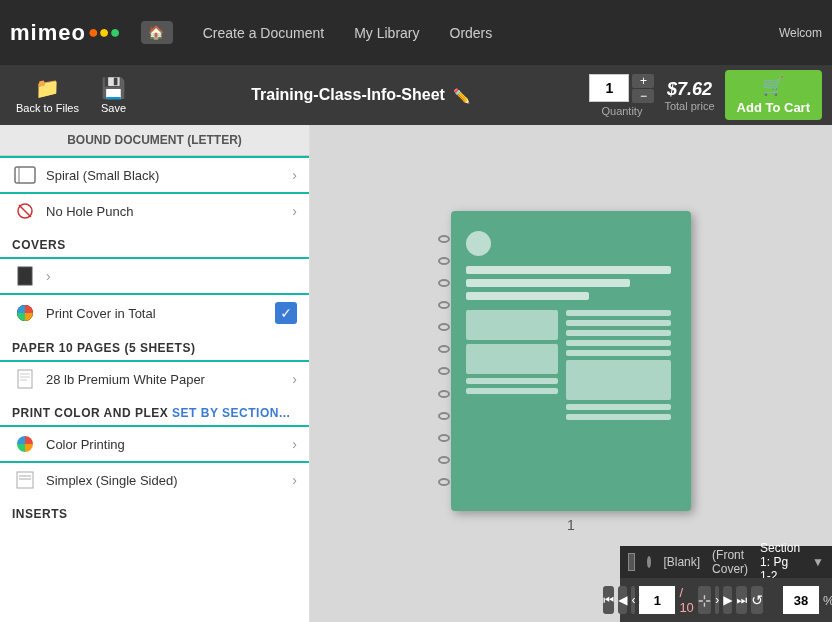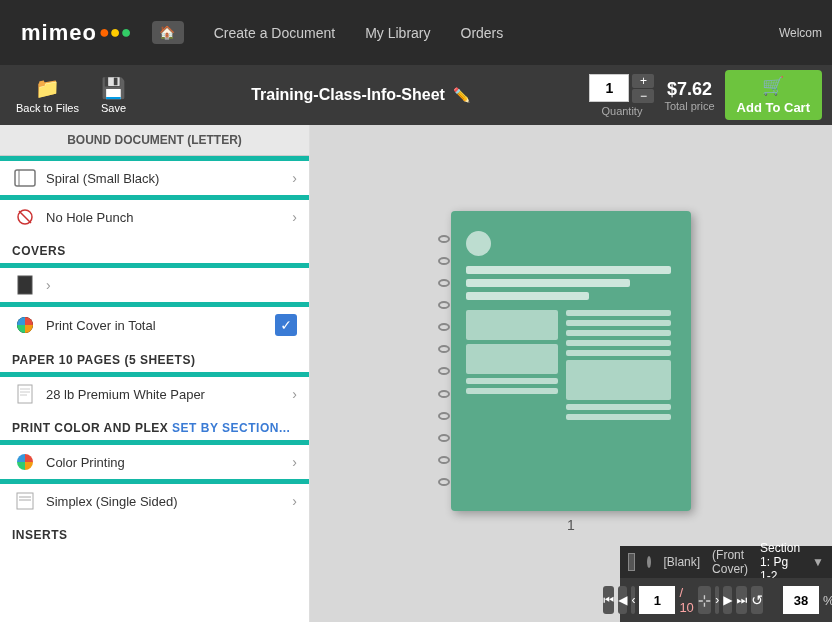--- a/index.html
+++ b/index.html
@@ -17,21 +17,20 @@
     .logo-area {
       display: flex;
       align-items: center;
       margin-right: 20px;
     }
     .logo-text {
       color: white;
       font-size: 22px;
       font-weight: bold;
       letter-spacing: 1px;
-      margin-left: 11px;
     }
     .logo-dots {
       display: inline-block;
       margin-left: 2px;
     }
     .dot1 { color: #ff6600; font-size: 18px; }
     .dot2 { color: #ffcc00; font-size: 18px; }
     .dot3 { color: #33cc66; font-size: 18px; }
     .nav-links {
       display: flex;
@@ -73,21 +72,21 @@
       color: white;
       font-size: 11px;
       cursor: pointer;
       padding: 4px 6px;
       border-radius: 3px;
     }
     .toolbar-btn .icon { font-size: 20px; margin-bottom: 2px; }
     .doc-title-area {
       flex: 1;
       display: flex;
-      align-items: center;
+      align-items: flex-end;
       justify-content: center;
       gap: 8px;
     }
     .doc-title {
       color: white;
       font-size: 16px;
       font-weight: bold;
     }
     .edit-icon {
       color: #aaa;
@@ -136,20 +135,21 @@
       color: #aaa;
       font-size: 11px;
     }
     .price-area {
       color: white;
       text-align: center;
     }
     .price-value {
       font-size: 18px;
       font-weight: bold;
+      font-style: italic;
     }
     .price-label {
       font-size: 11px;
       color: #aaa;
     }
     .add-cart-btn {
       background: #6dc43e;
       color: white;
       border: none;
       padding: 8px 12px;
@@ -193,21 +193,21 @@
       font-weight: bold;
       font-size: 12px;
       color: #333;
       padding: 10px 12px 5px 12px;
       letter-spacing: 0.5px;
     }
     .option-row {
       display: flex;
       align-items: center;
       padding: 7px 12px;
-      border-top: 5px solid #14b8a6;
+      border-top: 2px solid #14b8a6;
       cursor: pointer;
     }
     .option-icon {
       width: 26px;
       height: 20px;
       margin-right: 8px;
       display: flex;
       align-items: center;
       justify-content: center;
       flex-shrink: 0;

